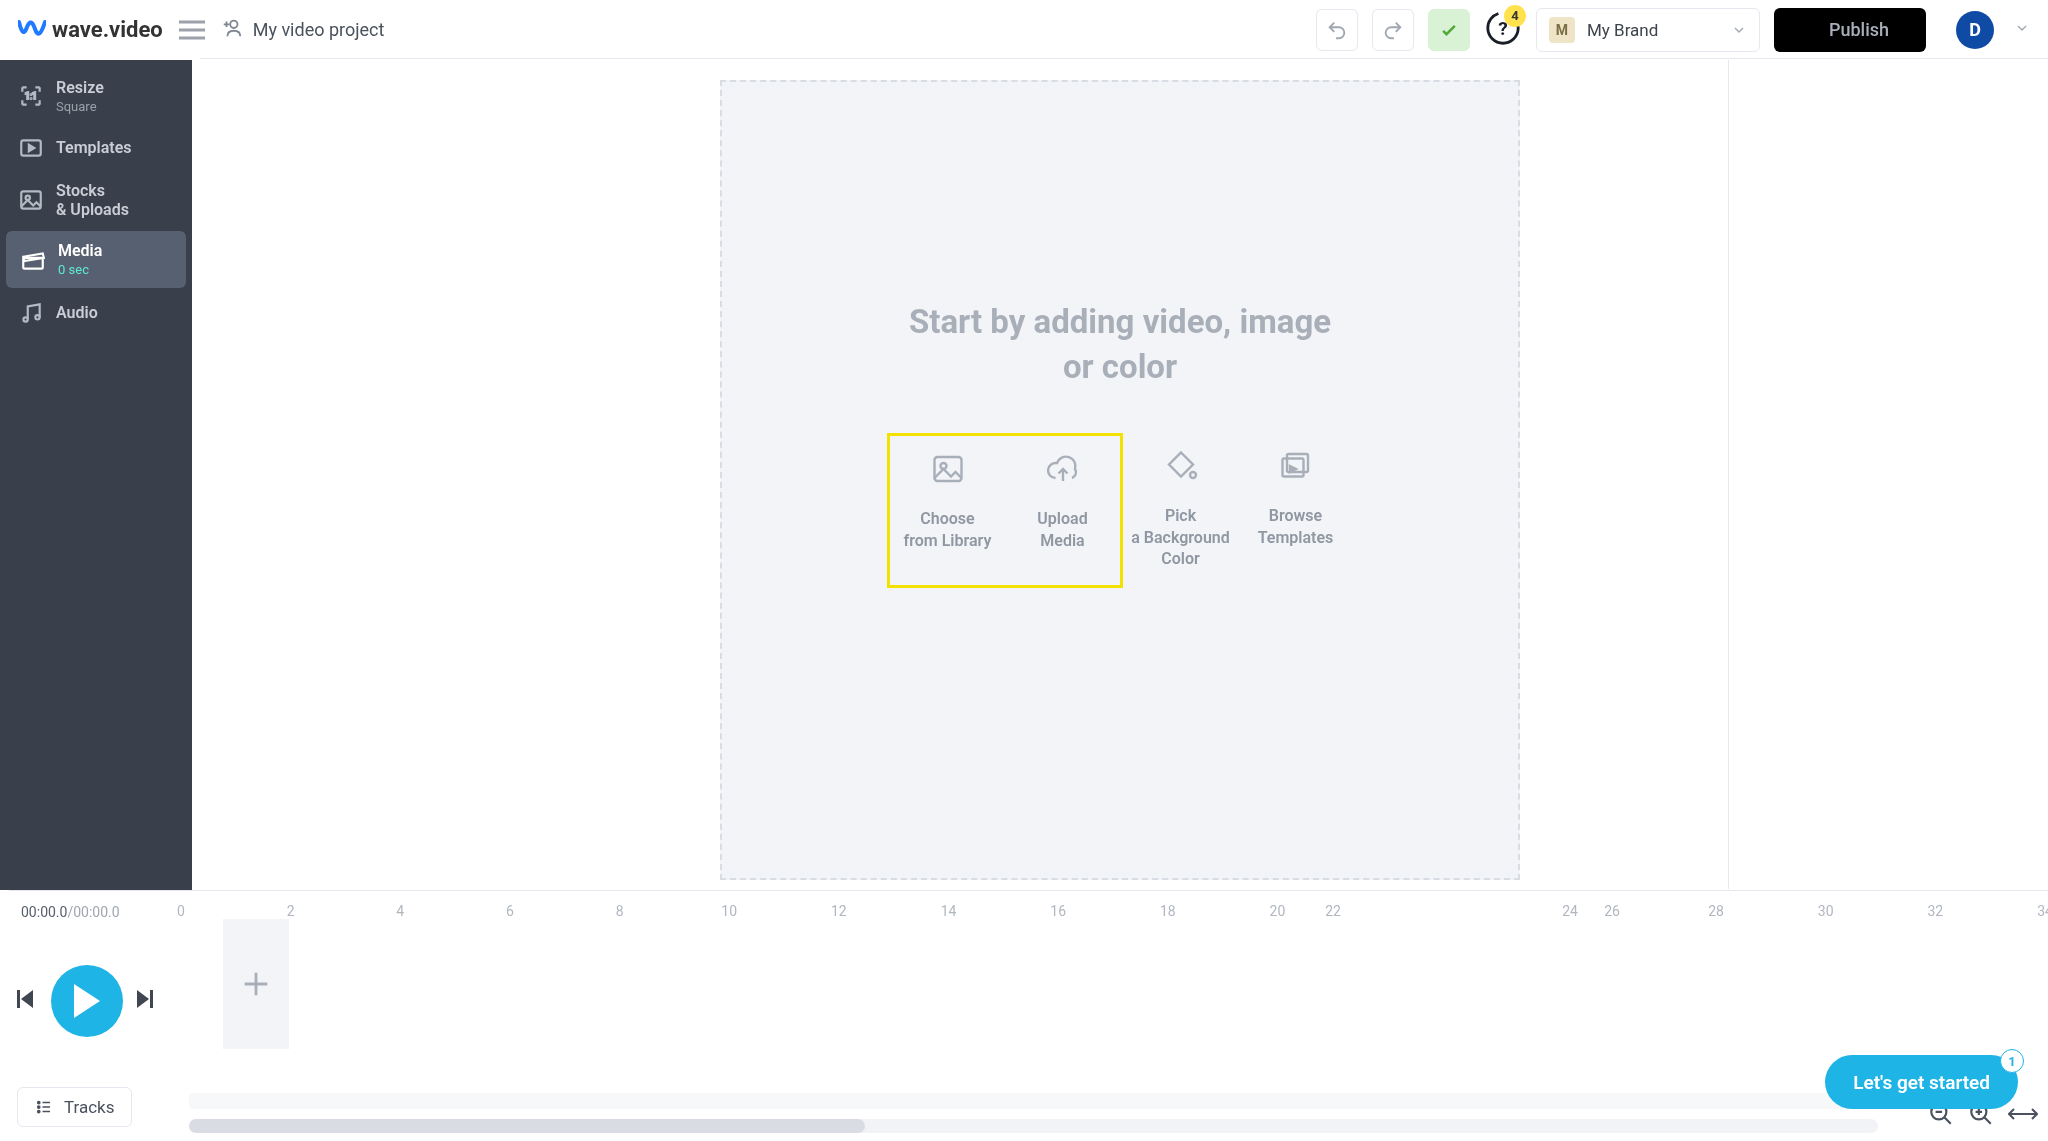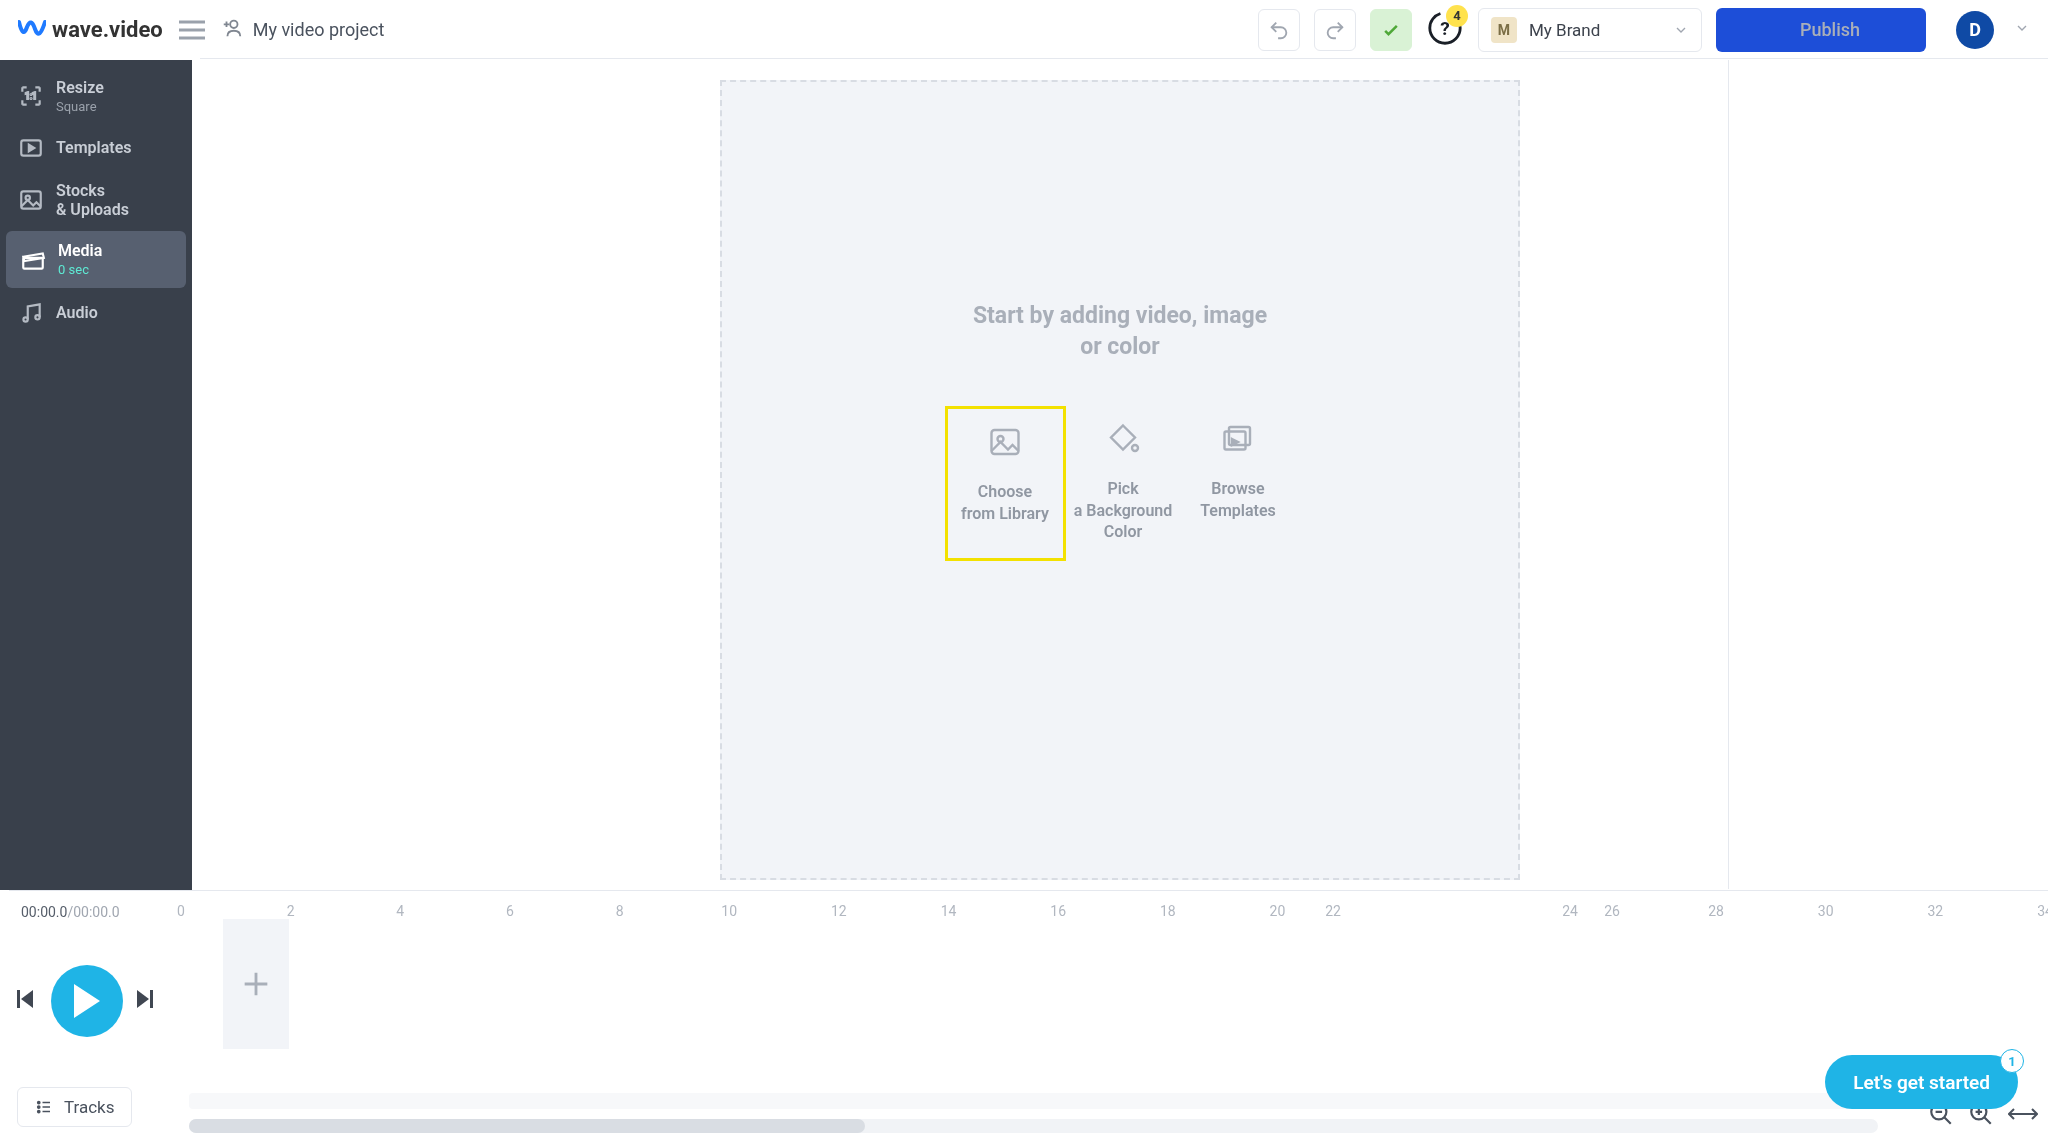--- a/index.html
+++ b/index.html
@@ -14,39 +14,39 @@
   .project-title { font-size:18px; color:#4a525e; }
   .header-right { margin-left:auto; display:flex; align-items:center; gap:14px; }
   .icon-btn { width:42px; height:42px; border:1px solid #e5e8ee; border-radius:6px; display:flex; align-items:center; justify-content:center; cursor:pointer; color:#a0a6b0; }
   .icon-btn.green { background:#d9f2d5; border-color:#d9f2d5; color:#4fa838; }
   .help-wrap { position:relative; }
   .help-badge { position:absolute; top:-4px; right:-4px; background:#ffe24d; border-radius:50%; width:22px; height:22px; font-size:13px; font-weight:700; display:flex; align-items:center; justify-content:center; }
   .brand-select { width:224px; height:44px; border:1px solid #e5e8ee; border-radius:6px; display:flex; align-items:center; padding:0 12px; cursor:pointer; }
   .brand-chip { width:26px; height:26px; background:#f0e4c7; border-radius:4px; display:flex; align-items:center; justify-content:center; font-weight:700; font-size:14px; color:#7b6e46; margin-right:12px; }
   .brand-label { font-size:17px; color:#3d434d; }
   .brand-select svg { margin-left:auto; color:#a0a6b0; }
-  .publish-btn { width:210px; height:44px; background:#1d4ed8; color:#a9afb9; border-radius:6px; display:flex; align-items:center; justify-content:center; font-size:18px; font-weight:500; cursor:pointer;padding-left:18px; }
+  .publish-btn { width:152px; height:44px; background:#000000; color:#a9afb9; border-radius:6px; display:flex; align-items:center; justify-content:center; font-size:18px; font-weight:500; cursor:pointer;padding-left:18px; }
   .avatar { width:38px; height:38px; border-radius:50%; background:#0f4aa5; color:#fff; display:flex; align-items:center; justify-content:center; font-weight:700; font-size:18px; margin-left:16px; }
   .caret-down { margin-left:6px; color:#a0a6b0; }
   .header-divider { position:absolute; left:200px; right:0; bottom:0; height:1px; background:#e5e8ee; }
   
   .body { display:flex; height:830px; }
   .sidebar { width:192px; background:#39404b; padding-top:8px; }
   .side-item { display:flex; align-items:center; padding:10px 16px; color:#c9ced6; cursor:pointer; }
   .side-item.active { background:#576070; color:#fff; border-radius:6px; margin:2px 6px; padding:10px 12px; }
   .side-icon { width:30px; display:flex; justify-content:center; color:#b4bac3; }
   .side-item.active .side-icon { color:#fff; }
   .side-text { margin-left:10px; line-height:1.2; }
   .side-title { font-size:16px; font-weight:600; }
   .side-sub { font-size:13px; color:#9aa1ab; margin-top:2px; }
   .side-item.active .side-sub { color:#5eead4; }
   
   .canvas-area { flex:1; position:relative; display:flex; justify-content:center; padding-top:20px; }
   .canvas-box { width:800px; height:800px; background:#f2f4f8; border:2px dashed #d8dce3; display:flex; flex-direction:column; align-items:center; padding-top:218px; }
-  .canvas-heading { font-size:23px; font-weight:700; color:#a9afb9; text-align:center; line-height:1.35; }
+  .canvas-heading { font-size:33px; font-weight:700; color:#a9afb9; text-align:center; line-height:1.35; }
   .start-options { display:flex; margin-top:44px; }
   .tile { width:115px; display:flex; flex-direction:column; align-items:center; cursor:pointer; padding:14px 0 18px; }
   .highlight-box { border:3px solid #f3e100; }
   .tile-icon { color:#a9afb9; margin-bottom:20px; height:38px; display:flex; align-items:center; }
   .tile-label { text-align:center; font-size:16px; font-weight:600; color:#9097a2; line-height:1.35; }
   
   .timeline { height:251px; border-top:1px solid #e5e8ee; position:relative;margin-left:9px; }
   .time-row { height:42px; display:flex; align-items:center; padding-left:12px; position:relative; font-size:14px; color:#a0a6b0; }
   .time-left .cur { color:#565e6a; }
   .ruler { position:absolute; left:172px; right:12px; top:0; height:42px; display:flex; align-items:center; }
@@ -210,20 +210,32 @@
             <span class="tile-icon">
               <svg width="36" height="36" viewBox="0 0 24 24" fill="none" stroke="currentColor" stroke-width="1.6">
                   <rect x="3" y="4" width="18" height="16" rx="2"></rect>
                   <circle cx="9" cy="10" r="2"></circle>
                   <path d="M3 18l6-6 5 5 3-3 4 4"></path>
                 </svg>
             </span>
             <div class="tile-label">
               <span>Choose</span><br>
               <span>from Library</span>
+            </div>
+          </div>
+          <div class="tile">
+            <span class="tile-icon">
+              <svg width="40" height="36" viewBox="0 0 24 24" fill="none" stroke="currentColor" stroke-width="1.6">
+                  <path d="M7 18a5 5 0 1 1 1-9.9A6 6 0 0 1 20 12a4 4 0 0 1-2 6"></path>
+                  <path d="M12 12v8M9 15l3-3 3 3"></path>
+                </svg>
+            </span>
+            <div class="tile-label">
+              <span>Upload</span><br>
+              <span>Media</span>
             </div>
           </div>
         </div>
         <div class="tile">
           <span class="tile-icon">
             <svg width="36" height="36" viewBox="0 0 24 24" fill="none" stroke="currentColor" stroke-width="1.6">
                 <path d="M12 3l8 8-8 8-8-8z"></path>
                 <circle cx="20" cy="18" r="2"></circle>
               </svg>
           </span>

